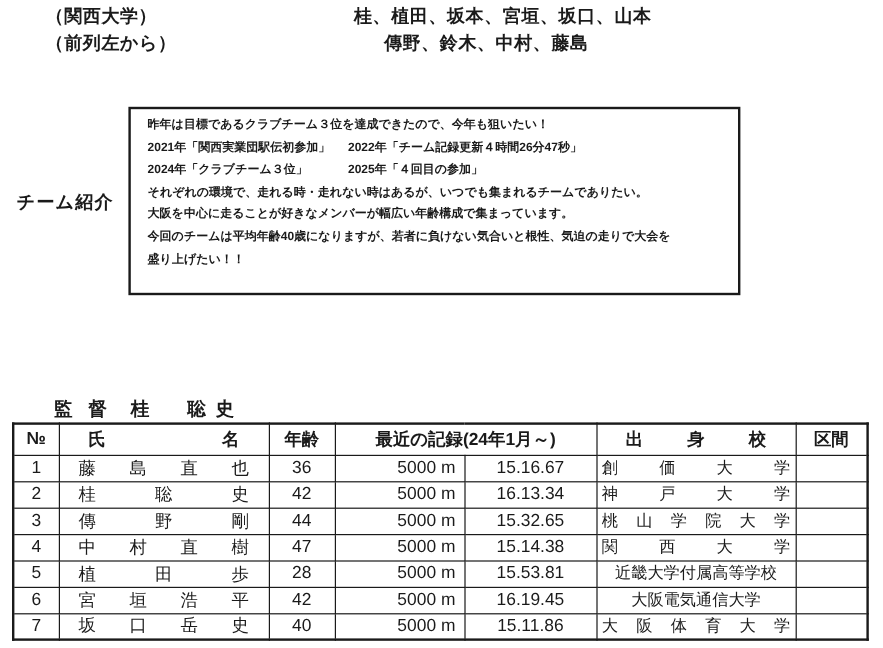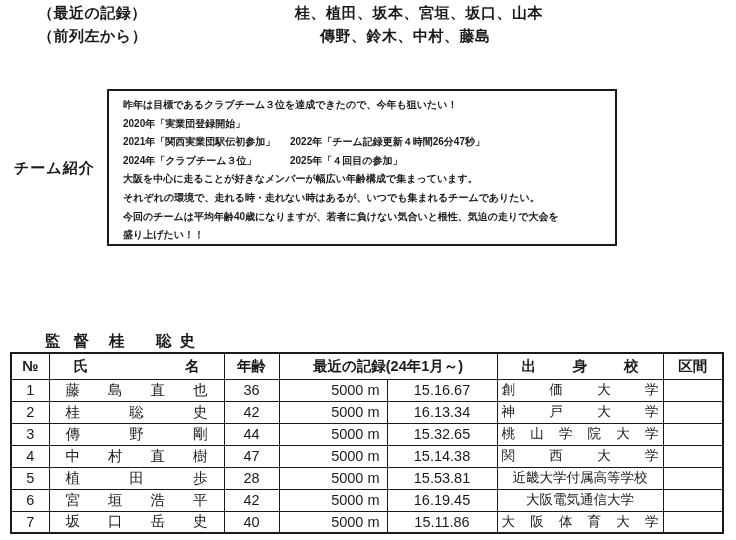--- a/index.html
+++ b/index.html
@@ -60,42 +60,41 @@
     padding:0 16px;
     margin-top:39px;
   }
   th.cell-justify { padding:0 24px; }
   .cell-school { font-size:13.5px !important; padding:0 4px; }
   .cell-dist { text-align:right !important; padding-right:7px; }
 </style>
 </head>
 <body>
 
-<div class="abs caption" style="left:38px; top:4px;">（最近の記録）</div>
+<div class="abs caption" style="left:38px; top:4px;">（関西大学）</div>
 <div class="abs caption" style="left:295px; top:4px;">桂、植田、坂本、宮垣、坂口、山本</div>
 <div class="abs caption" style="left:38px; top:27px;">（前列左から）</div>
 <div class="abs caption" style="left:320px; top:27px;">傳野、鈴木、中村、藤島</div>
 
 <div class="abs intro-label" style="left:14px; top:159px;">チーム紹介</div>
 
 <div class="intro-box">
   <div class="intro-line">昨年は目標であるクラブチーム３位を達成できたので、今年も狙いたい！</div>
   <div class="history-row">
-    <span class="history-right">2020年「実業団登録開始」</span>
   </div>
   <div class="history-row">
     <span class="history-left">2021年「関西実業団駅伝初参加」</span>
     <span class="history-right">2022年「チーム記録更新４時間26分47秒」</span>
   </div>
   <div class="history-row">
     <span class="history-left">2024年「クラブチーム３位」</span>
     <span class="history-right">2025年「４回目の参加」</span>
   </div>
+  <div class="intro-line">それぞれの環境で、走れる時・走れない時はあるが、いつでも集まれるチームでありたい。</div>
   <div class="intro-line">大阪を中心に走ることが好きなメンバーが幅広い年齢構成で集まっています。</div>
-  <div class="intro-line">それぞれの環境で、走れる時・走れない時はあるが、いつでも集まれるチームでありたい。</div>
   <div class="intro-line">今回のチームは平均年齢40歳になりますが、若者に負けない気合いと根性、気迫の走りで大会を</div>
   <div class="intro-line">盛り上げたい！！</div>
 </div>
 
 <div class="abs coach-line" style="left:45px; top:331px;">
   <span class="coach-title">監督</span><span class="coach-name">桂　聡史</span>
 </div>
 
 <table class="roster">
   <colgroup>

